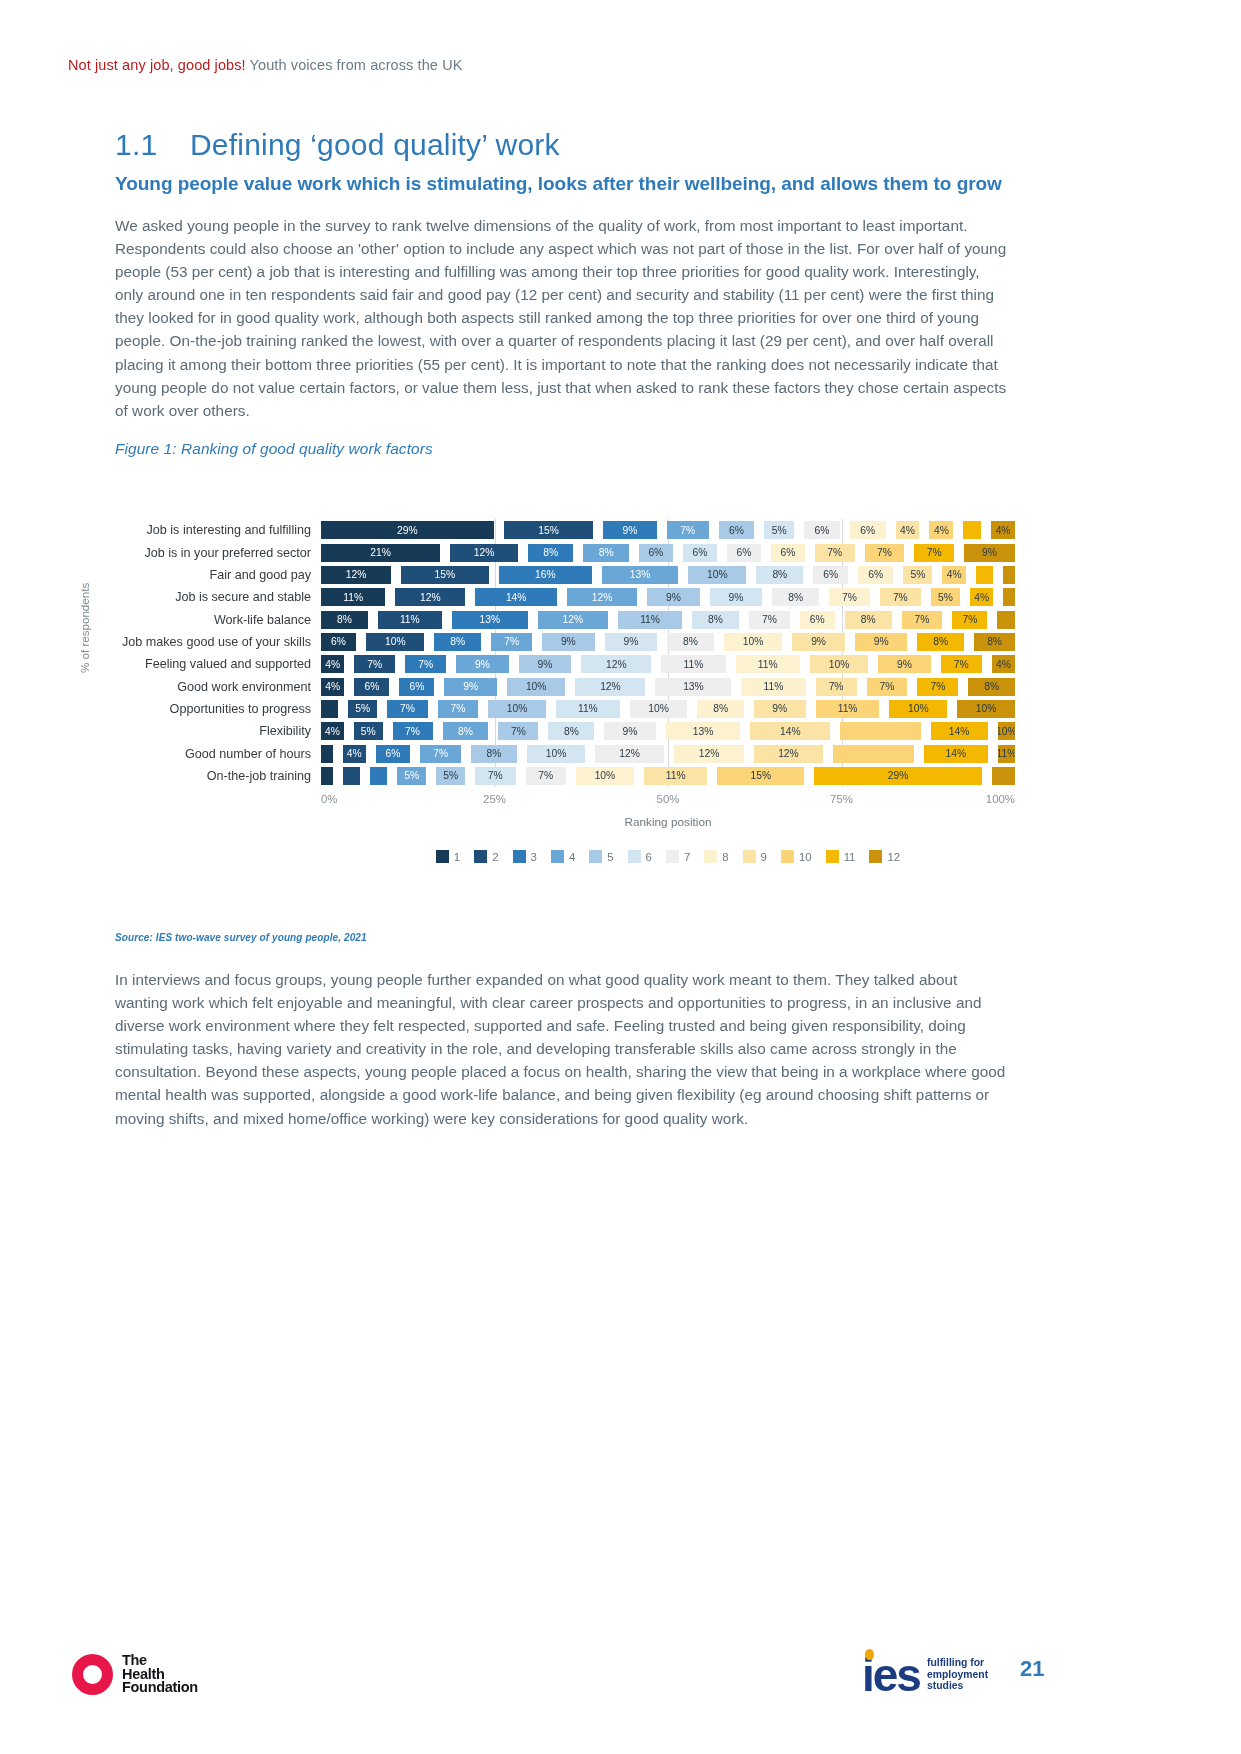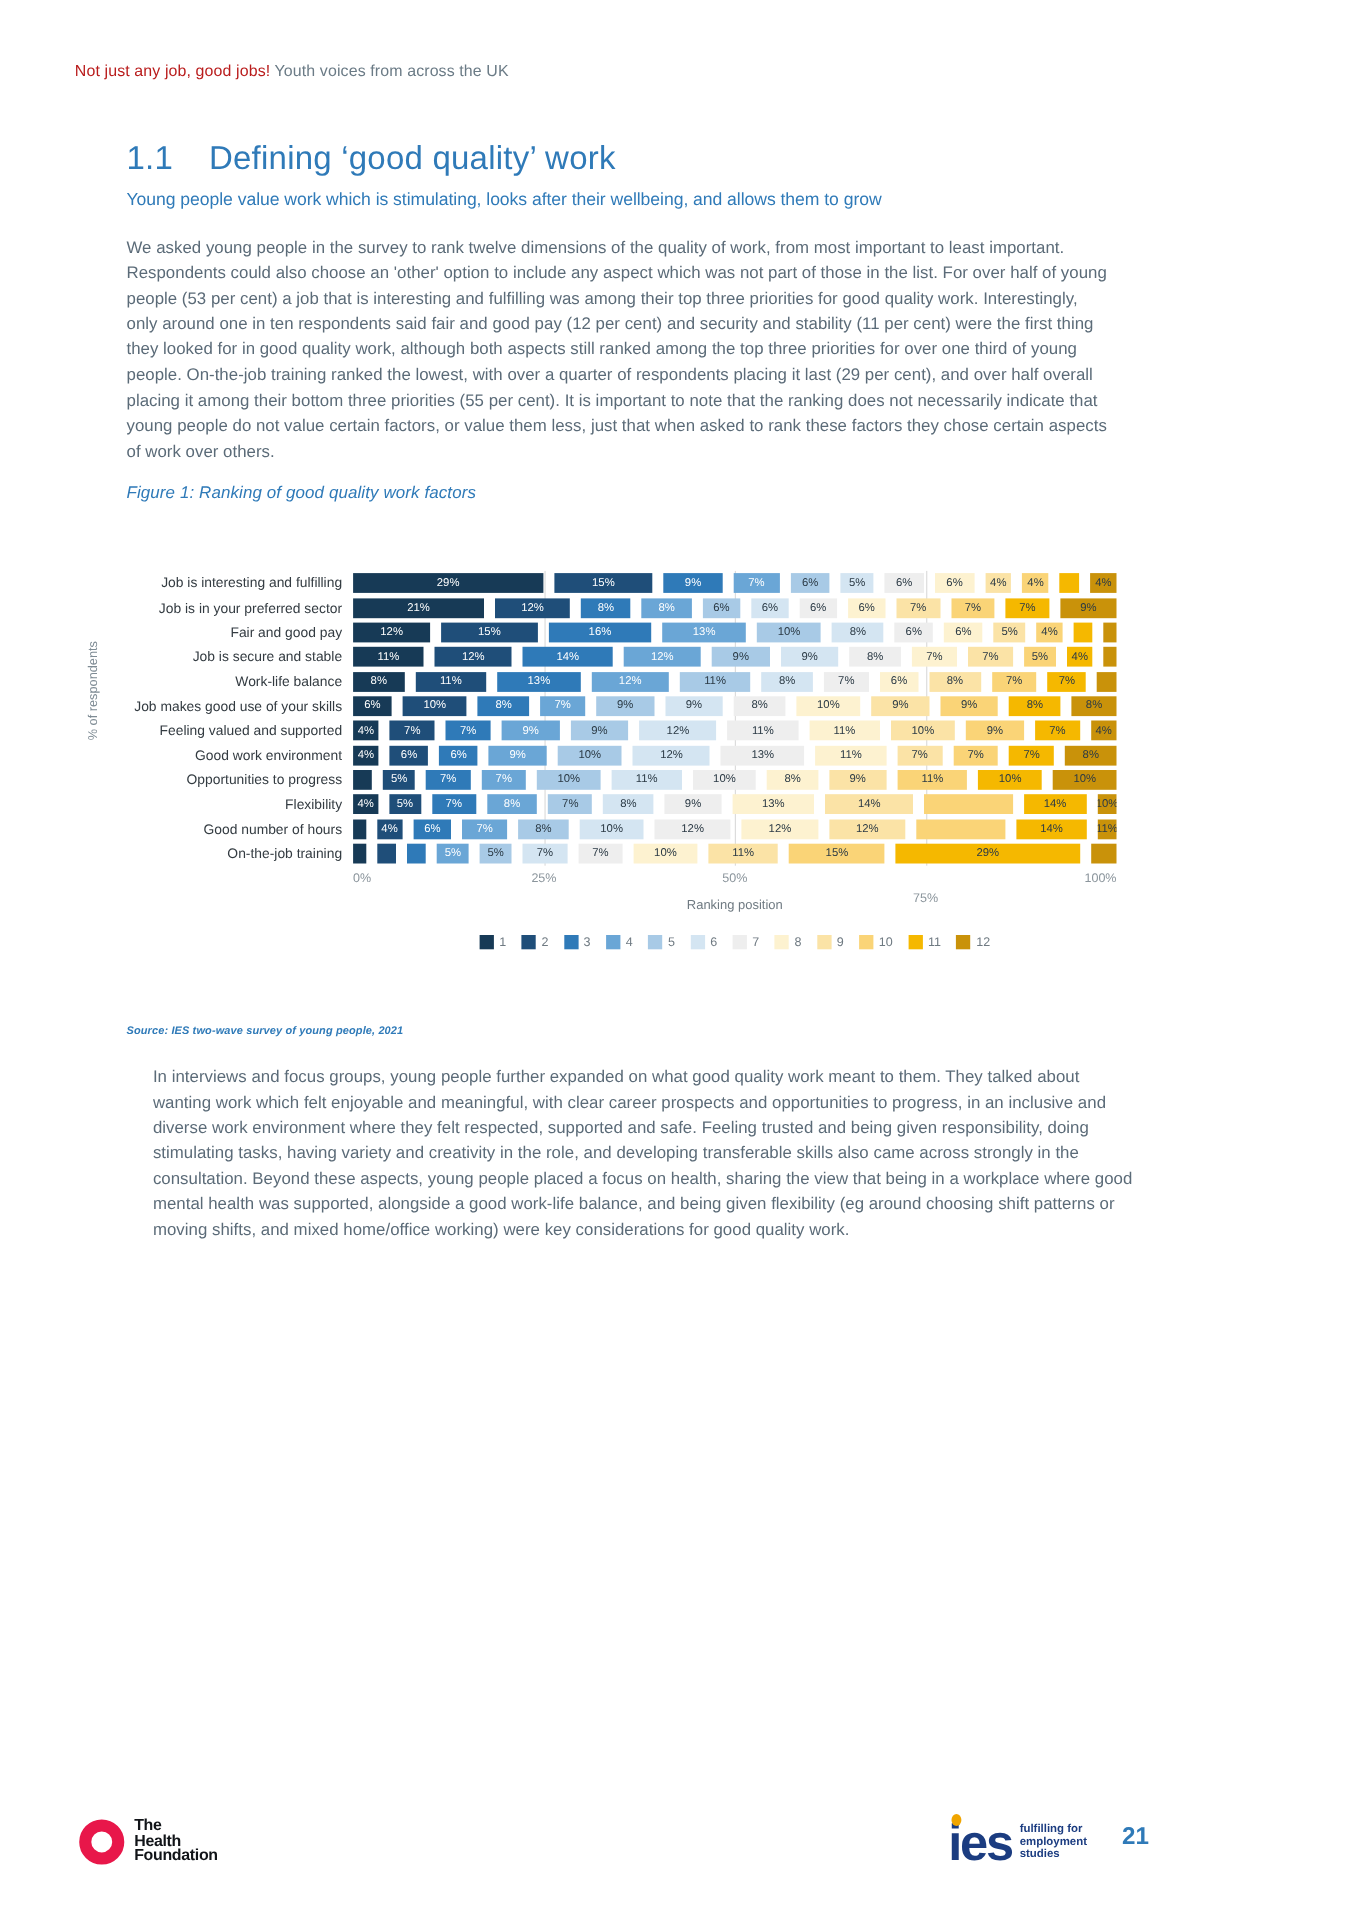--- a/index.html
+++ b/index.html
@@ -17,30 +17,30 @@
   .runhead b{color:#b91c1c;font-weight:400;}
 
   
   .h1{
     position:absolute;left:115px;top:128px;
     color:#2f7ab8;font-size:30px;font-weight:400;letter-spacing:.2px;
   }
   .h1 .num{display:inline-block;width:75px;}
   .h2{
     position:absolute;left:115px;top:173px;
-    color:#2f7ab8;font-size:16px;font-weight:400;letter-spacing:-.05px;
+    color:#2f7ab8;font-size:19px;font-weight:700;letter-spacing:-.05px;
   }
 
   
   .body-text{
     position:absolute;color:#5b6b78;font-size:15.3px;line-height:23.1px;
     text-align:left;letter-spacing:.02px;
   }
   #intro-paragraph{left:115px;top:214px;width:897px;}
-  #closing-paragraph{left:115px;top:968px;width:897px;margin-left:24px;}
+  #closing-paragraph{left:115px;top:968px;width:897px;}
 
   
   .fig-caption{
     position:absolute;left:115px;top:440px;
     color:#2f7ab8;font-size:15.4px;font-style:italic;letter-spacing:.1px;
   }
   .fig-source{
     position:absolute;left:115px;top:932px;
     color:#2f7ab8;font-size:10px;font-style:italic;font-weight:700;letter-spacing:.1px;
   }
@@ -316,21 +316,21 @@
           <div class="seg" style="width: 11%; background: rgb(251, 227, 166); color: rgb(43, 58, 69);">11%</div>
           <div class="seg" style="width: 15%; background: rgb(250, 212, 119); color: rgb(43, 58, 69);">15%</div>
           <div class="seg" style="width: 29%; background: rgb(245, 184, 0); color: rgb(43, 58, 69);">29%</div>
           <div class="seg" style="width: 4%; background: rgb(201, 146, 10); color: rgb(43, 58, 69);"></div>
         </div>
       </div>
     <div class="xaxis" id="xaxis">
         <div class="xtick" style="left: 0px;">0%</div>
         <div class="xtick" style="left: 25%; transform: translateX(-50%);">25%</div>
         <div class="xtick" style="left: 50%; transform: translateX(-50%);">50%</div>
-        <div class="xtick" style="left: 75%; transform: translateX(-50%); margin-top: 18px;">75%</div>
+        <div class="xtick" style="left: 75%; transform: translateX(-50%);">75%</div>
         <div class="xtick" style="right: 0px;">100%</div>
       </div>
     <div class="xtitle">Ranking position</div>
     <div class="legend" id="legend">
         <div class="legend-item">
           <span class="swatch" style="background: rgb(23, 58, 86);"></span>
           <span class="legend-lab">1</span>
         </div>
         <div class="legend-item">
           <span class="swatch" style="background: rgb(31, 78, 121);"></span>

